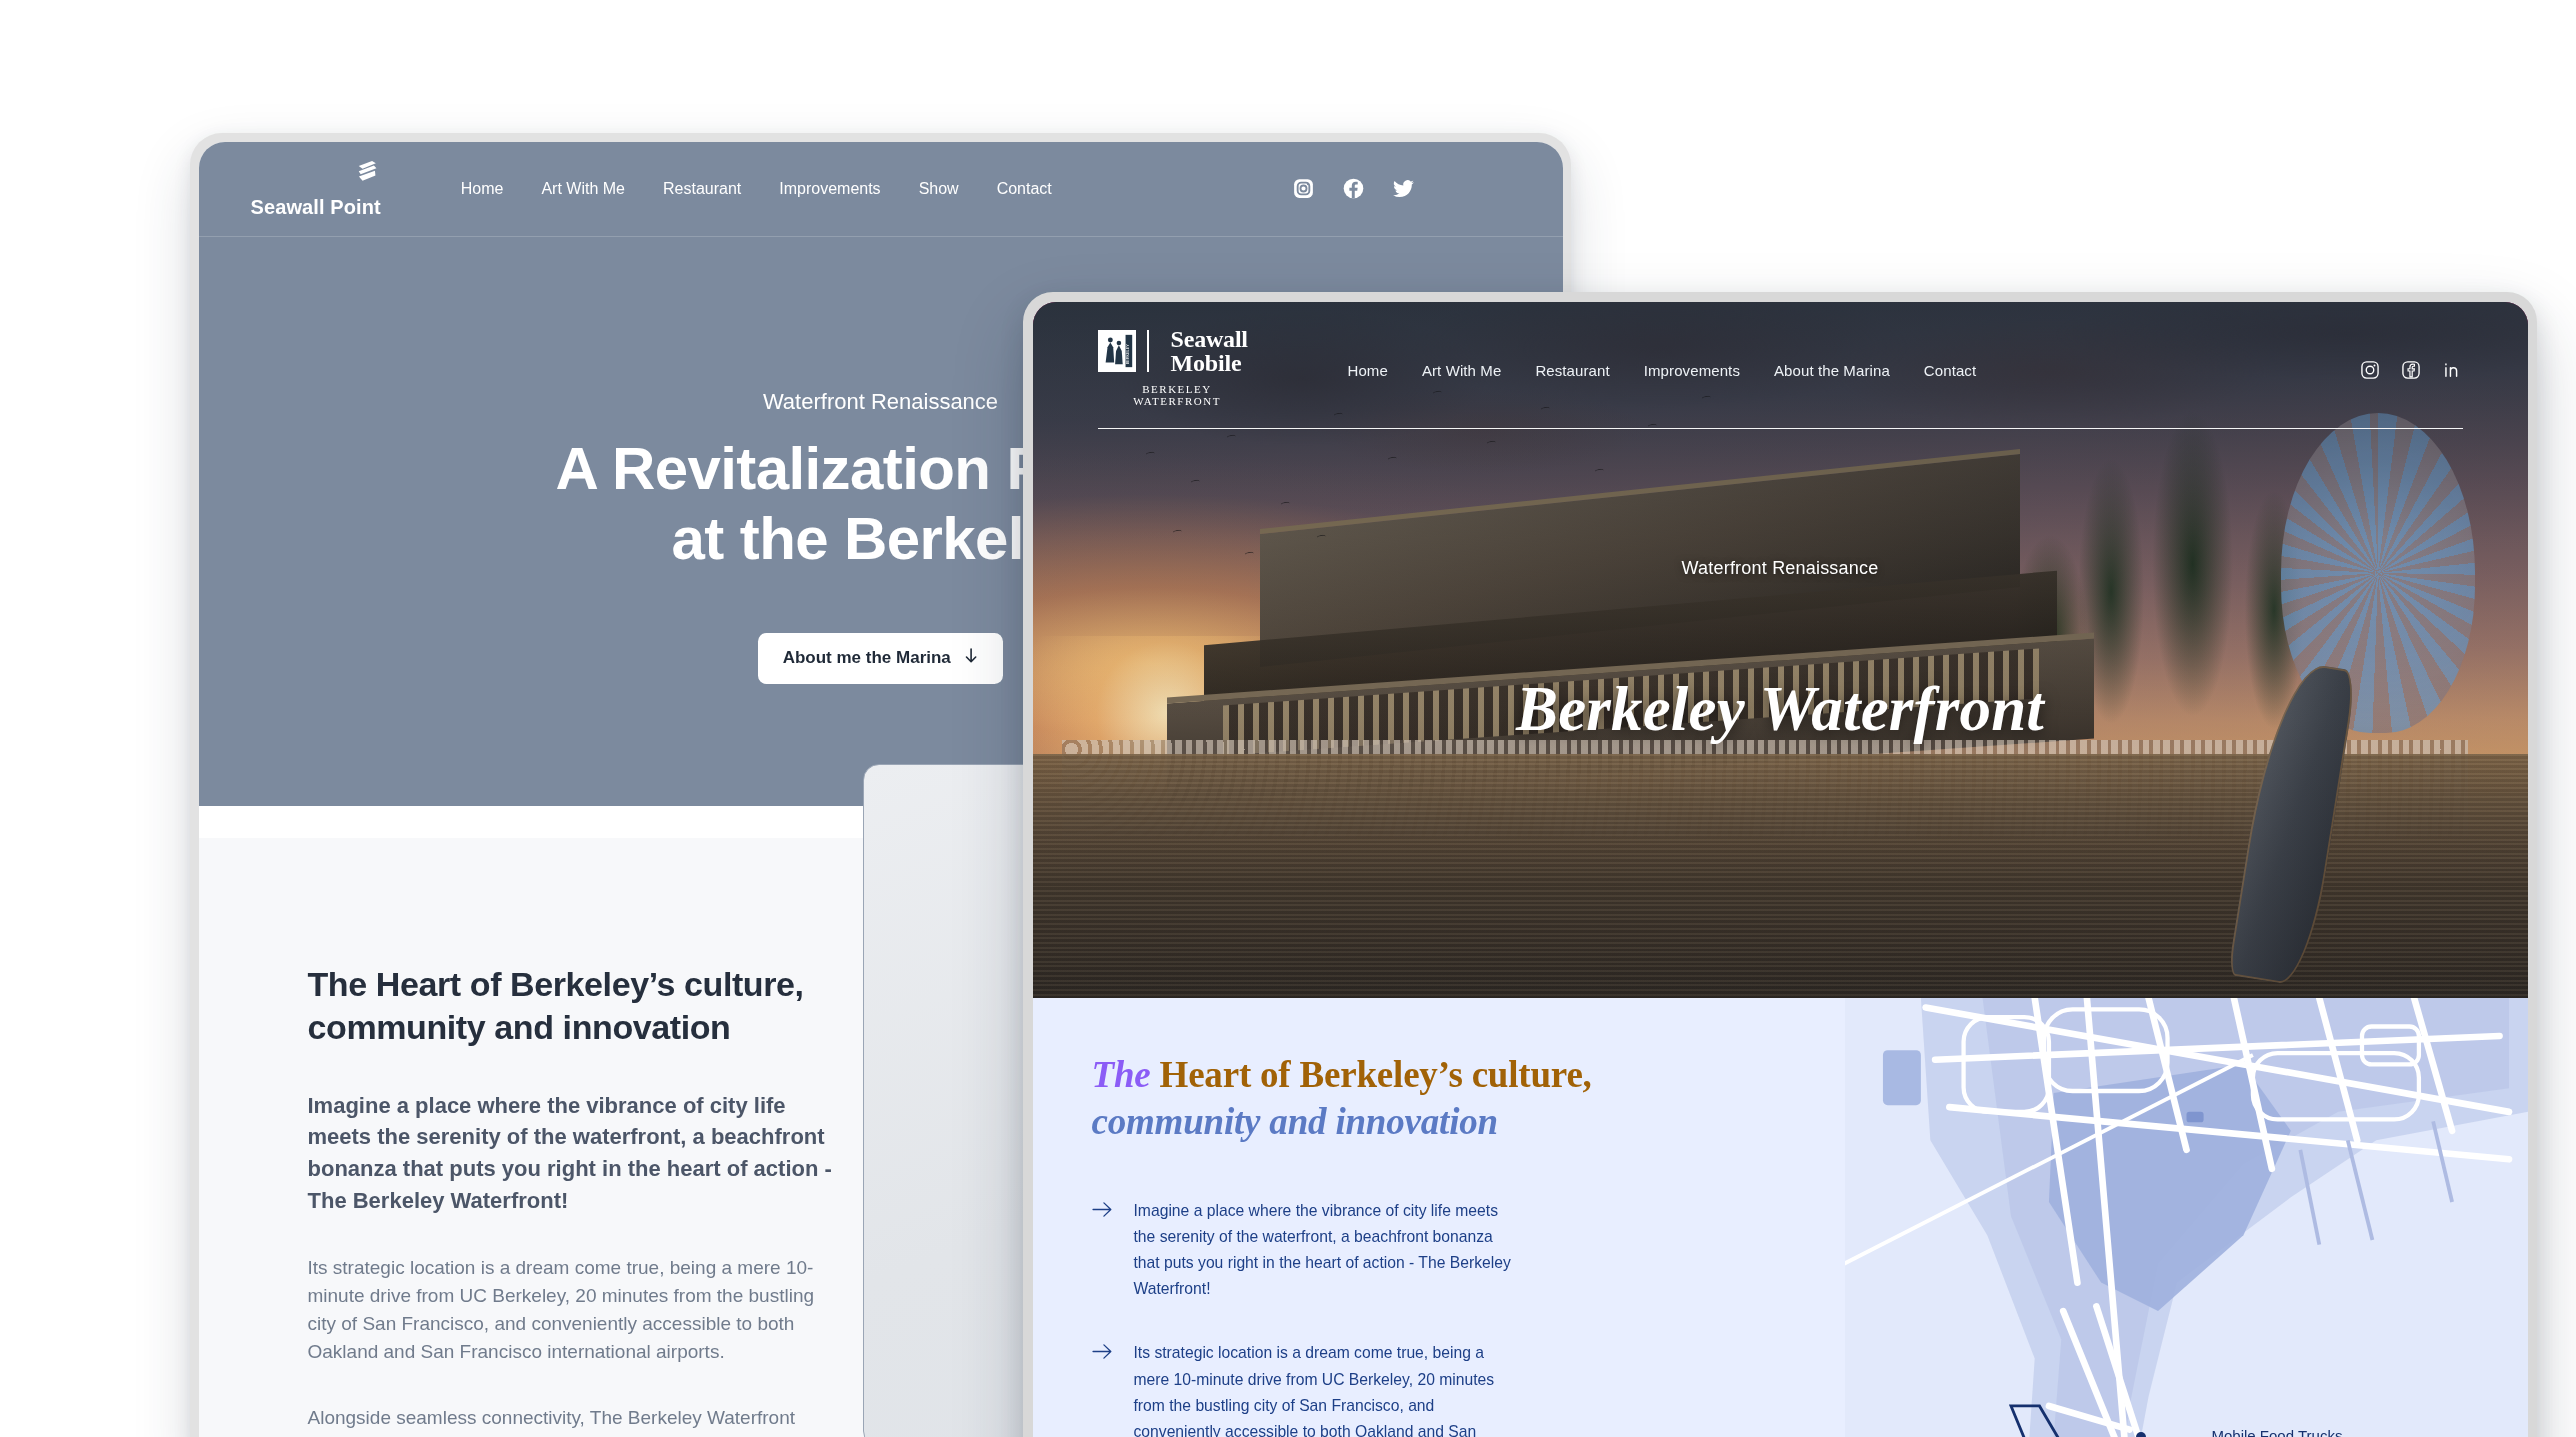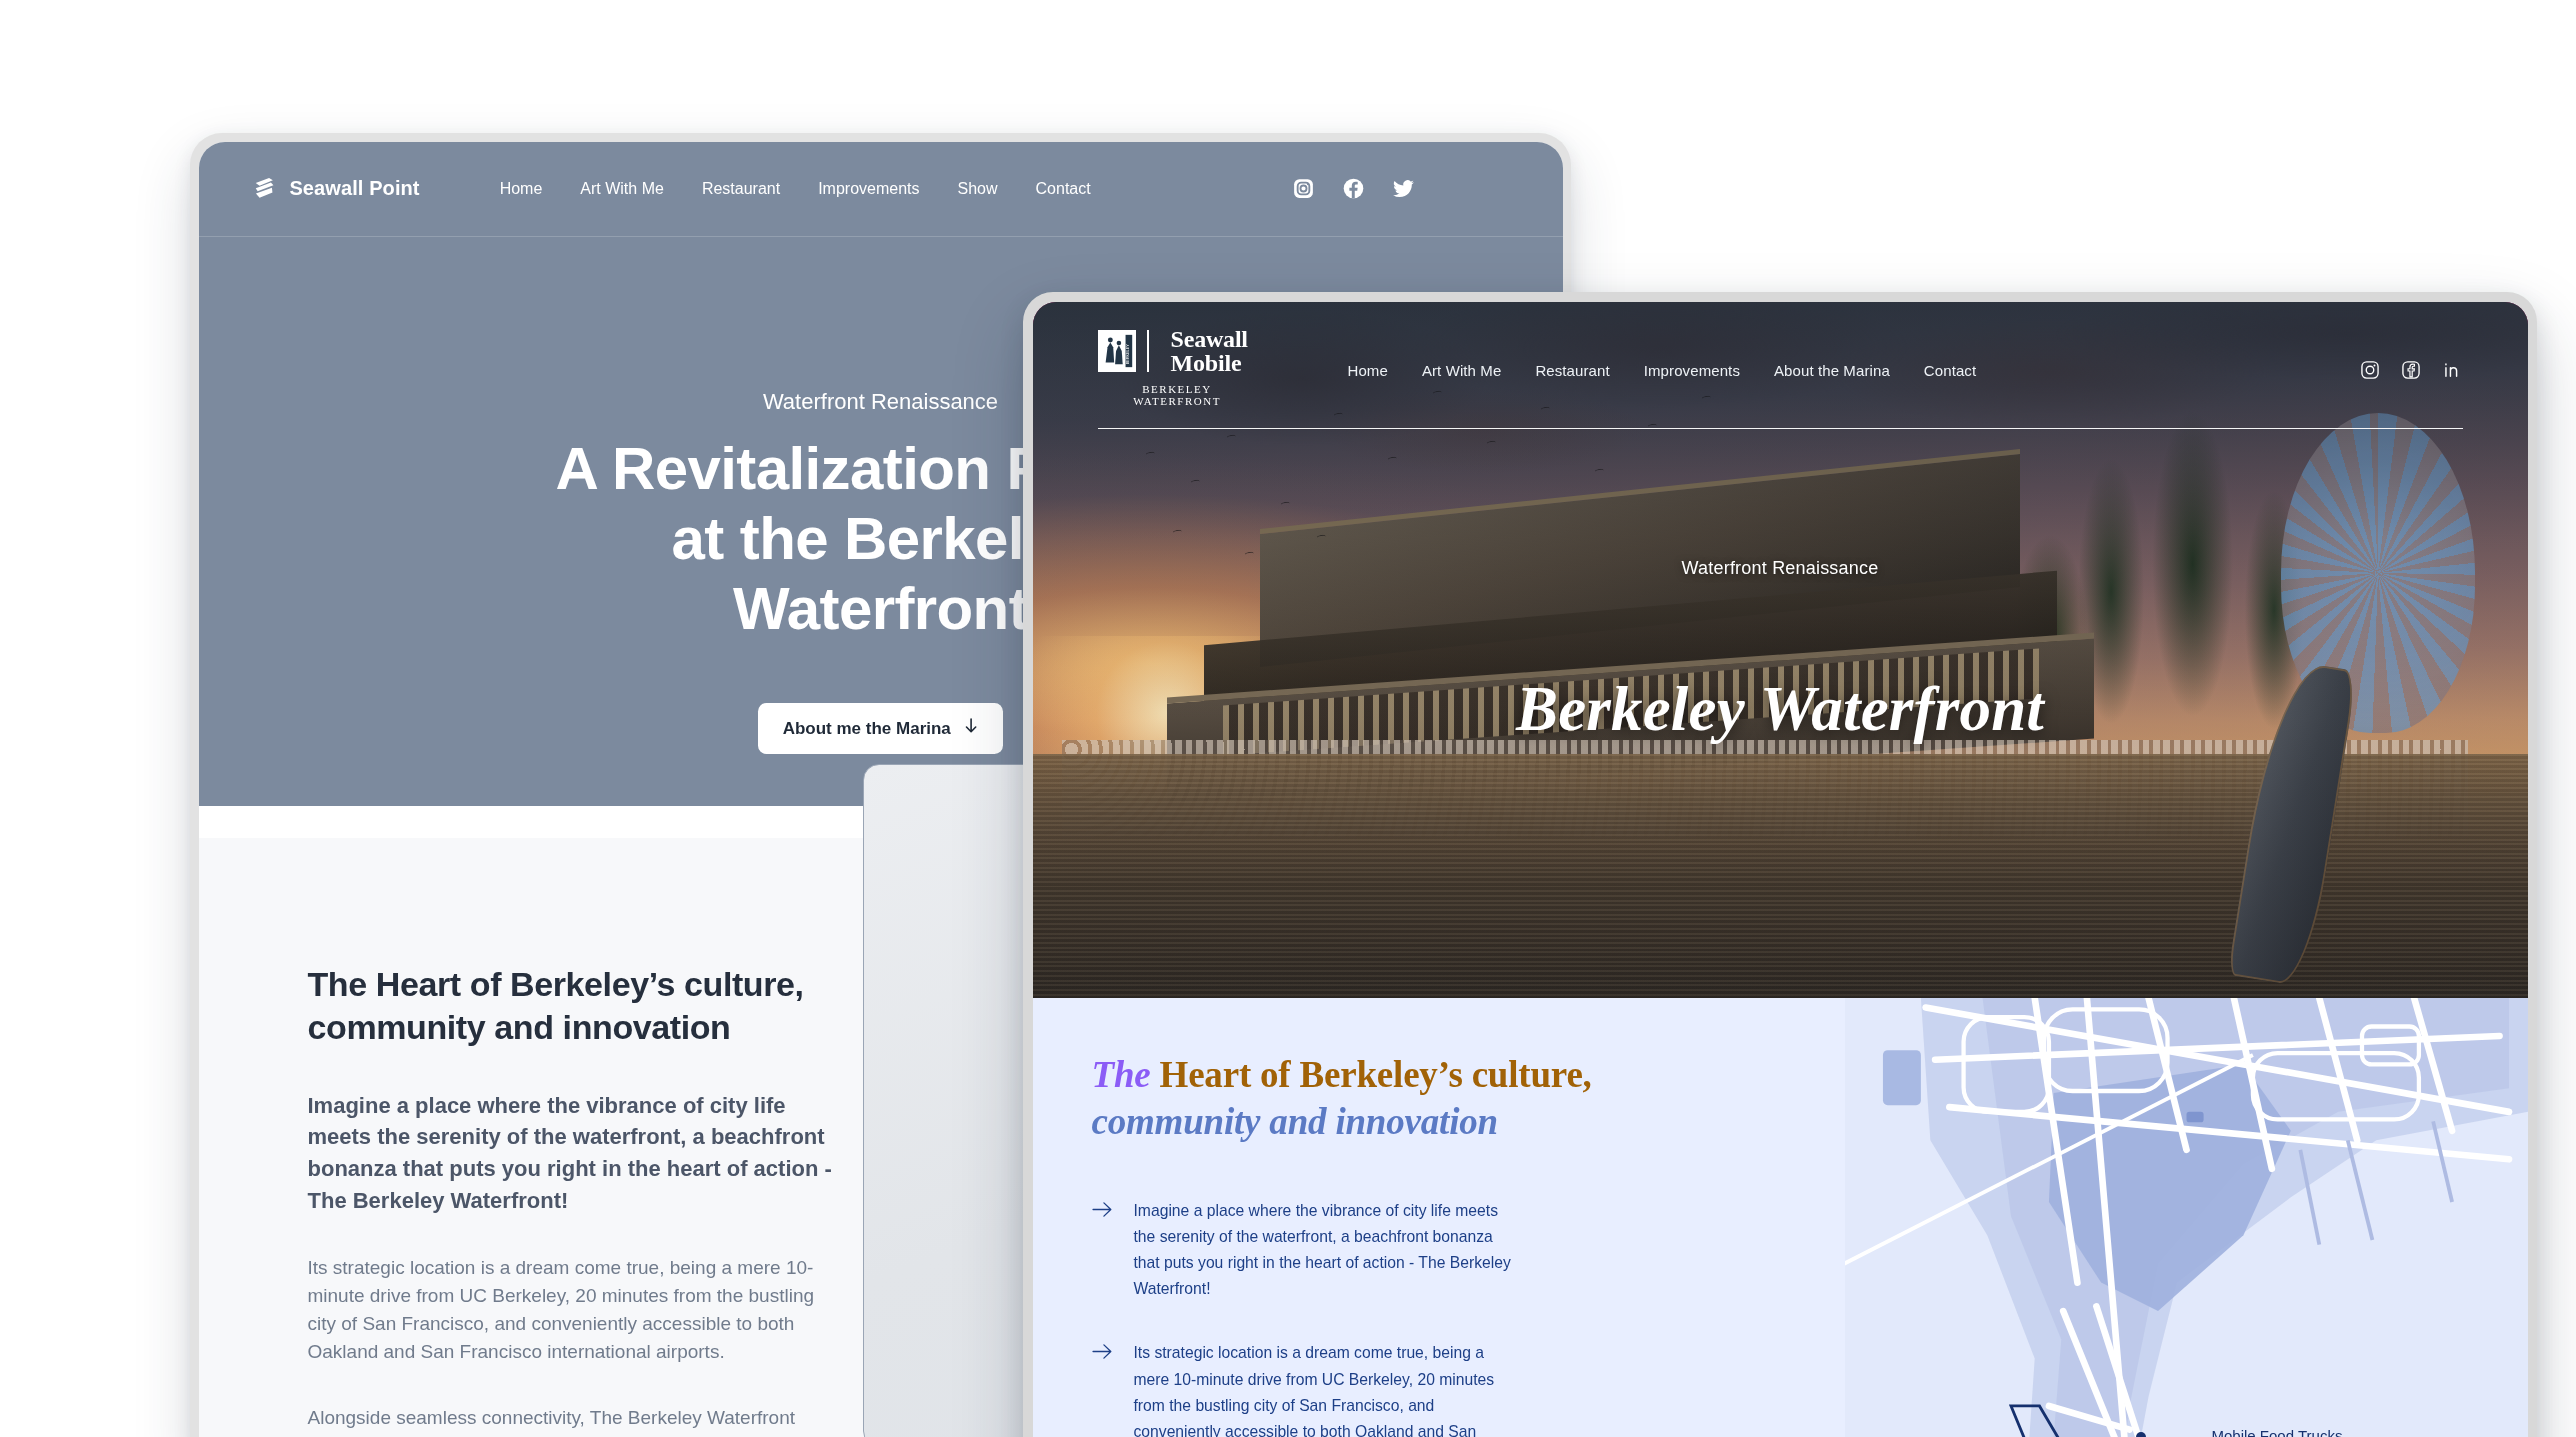--- a/index.html
+++ b/index.html
@@ -47,23 +47,24 @@
   }
   .back-nav {
     height: 95px;
     display: flex;
     align-items: center;
     padding: 0 52px;
     border-bottom: 0.9px solid rgba(255,255,255,0.18);
   }
   .back-brand {
     display: flex;
-    align-items: center;
+    align-items: flex-end;
     gap: 12.3px;
     margin-right: 80px;
+    flex-direction: column;
   }
   .back-logo-mark {
     width: 26.6px; height: 26.6px;
     position: relative;
     flex: 0 0 auto;
   }
   .back-brand-name {
     color: #ffffff;
     font-size: 20px;
     font-weight: 700;
@@ -497,21 +498,20 @@
               </svg>
             </a>
           </div>
         </div>
 
         <div class="back-hero-body">
           <div class="back-eyebrow">Waterfront Renaissance</div>
           <h1 class="back-title">
             <span>A Revitalization Project</span><br>
             <span>at the Berkeley</span><br>
-            <span>Waterfront</span>
           </h1>
           <button class="back-cta">
             <span>About me the Marina</span>
             <span>
               <svg width="14.2" height="16" viewBox="0 0 15 17" aria-hidden="true">
                 <path d="M7.5 1v13M2.6 9.6 7.5 14.6 12.4 9.6" fill="none" stroke="#1f2937" stroke-width="1.7" stroke-linecap="round" stroke-linejoin="round"></path>
               </svg>
             </span>
           </button>
         </div>

